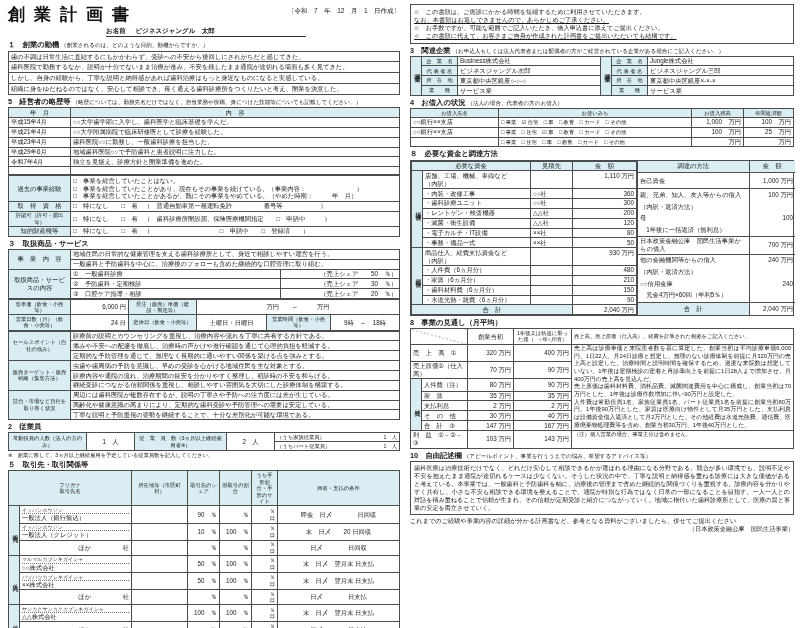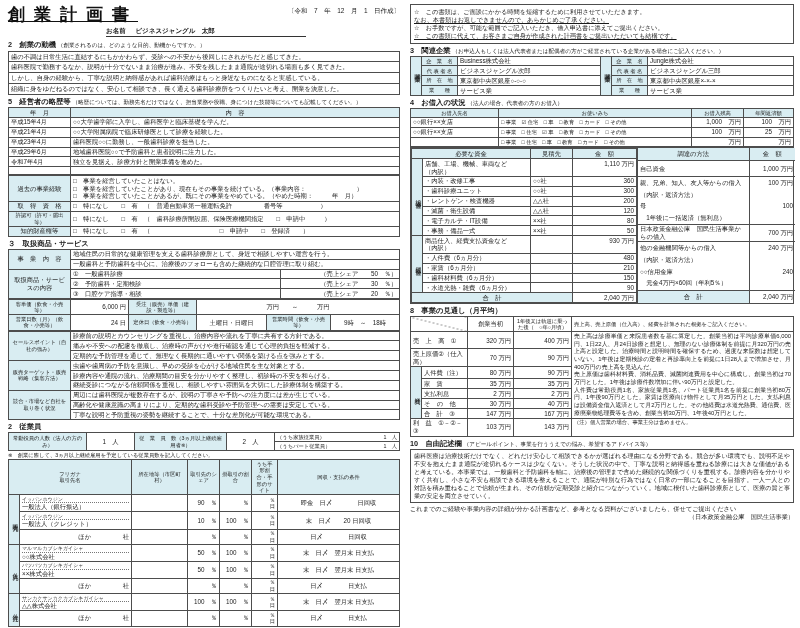--- a/index.html
+++ b/index.html
@@ -8,21 +8,21 @@
     width:800px; height:628px; overflow:hidden;
     font-family:"Liberation Sans","DejaVu Sans",sans-serif;
     color:#1b1b1b; font-size:6.5px; line-height:1.25;
   }
   .page { display:flex; gap:10px; padding:4px 6px 0 8px; width:800px; height:628px; }
   .col-l { width:392px; flex:none; }
   .col-r { width:384px; flex:none; }
 
   
   .title-row { display:flex; justify-content:space-between; align-items:flex-start; margin-bottom:2px; }
-  .doc-title { font-size:17px; font-weight:bold; letter-spacing:9px; color:#111;text-decoration:underline; }
+  .doc-title { font-size:17px; font-weight:bold; letter-spacing:9px; color:#111; }
   .doc-date { font-size:6.5px; margin-top:3px; white-space:nowrap; }
   .name-row { margin:0 0 3px 98px; border-bottom:1px solid #333; width:200px; padding-bottom:1px; }
   .name-row b { font-weight:bold; }
   .name-val { font-weight:bold; margin-left:8px; }
 
   .sec { margin:2px 0 1px; }
   .sec-title { font-weight:bold; font-size:7.3px; }
   .sec-note { font-size:5.6px; }
 
   table { border-collapse:collapse; width:100%; table-layout:fixed; }
@@ -65,21 +65,21 @@
     <div class="title-row">
       <div class="doc-title">創業計画書</div>
       <div class="doc-date">〔令和　7　年　12　月　1　日作成〕</div>
     </div>
     <div class="name-row">
       <b>お名前</b>
       <span class="name-val">ビジネスジャングル　太郎</span>
     </div>
 
     <div class="sec">
-      <span class="sec-title">2　創業の動機</span>
+      <span class="sec-title">１　創業の動機</span>
       <span class="sec-note">（創業されるのは、どのような目的、動機からですか。）</span>
     </div>
     <table>
       <tbody>
           <tr>
             <td>歯の不調は日常生活に直結するにもかかわらず、受診への不安から後回しにされがちだと感じてきた。</td>
           </tr>
       <tr>
             <td>歯科医院で勤務するなか、説明が十分でないまま治療が進み、不安を残したまま通院が途切れる場面も多く見てきた。</td>
           </tr>
@@ -283,20 +283,23 @@
       <tr>
         <td class="f5">
           <span>（うちパート従業員）</span>
           <span class="rt" style="float:right">1　人</span>
         </td>
       </tr>
     </tbody>
       </table>
     <div class="f5" style="margin:1px 0">※　創業に際して、3ヵ月以上継続雇用を予定している従業員数を記入してください。</div>
 
+    <div class="sec">
+      <span class="sec-title">５　取引先・取引関係等</span>
+    </div>
     <table class="nopad">
       <colgroup>
           <col style="width:11px">
           <col style="width:112px">
           <col style="width:56px">
           <col style="width:32px">
           <col style="width:32px">
           <col style="width:26px">
           <col>
         </colgroup>
@@ -474,20 +477,23 @@
       </tr>
       <tr>
         <td></td>
         <td class="f5">□ 事業　□ 住宅　□ 車　□ 教育　□ カード　□ その他</td>
         <td class="rt">万円</td>
         <td class="rt">万円</td>
       </tr>
     </tbody>
       </table>
 
+    <div class="sec">
+      <span class="sec-title">８　必要な資金と調達方法</span>
+    </div>
     <div class="s8wrap">
       <div class="s8l">
         <table class="nopad" style="height:100%">
           <colgroup>
               <col style="width:11px">
               <col style="width:108px">
               <col style="width:42px">
               <col>
             </colgroup>
           <tbody>

